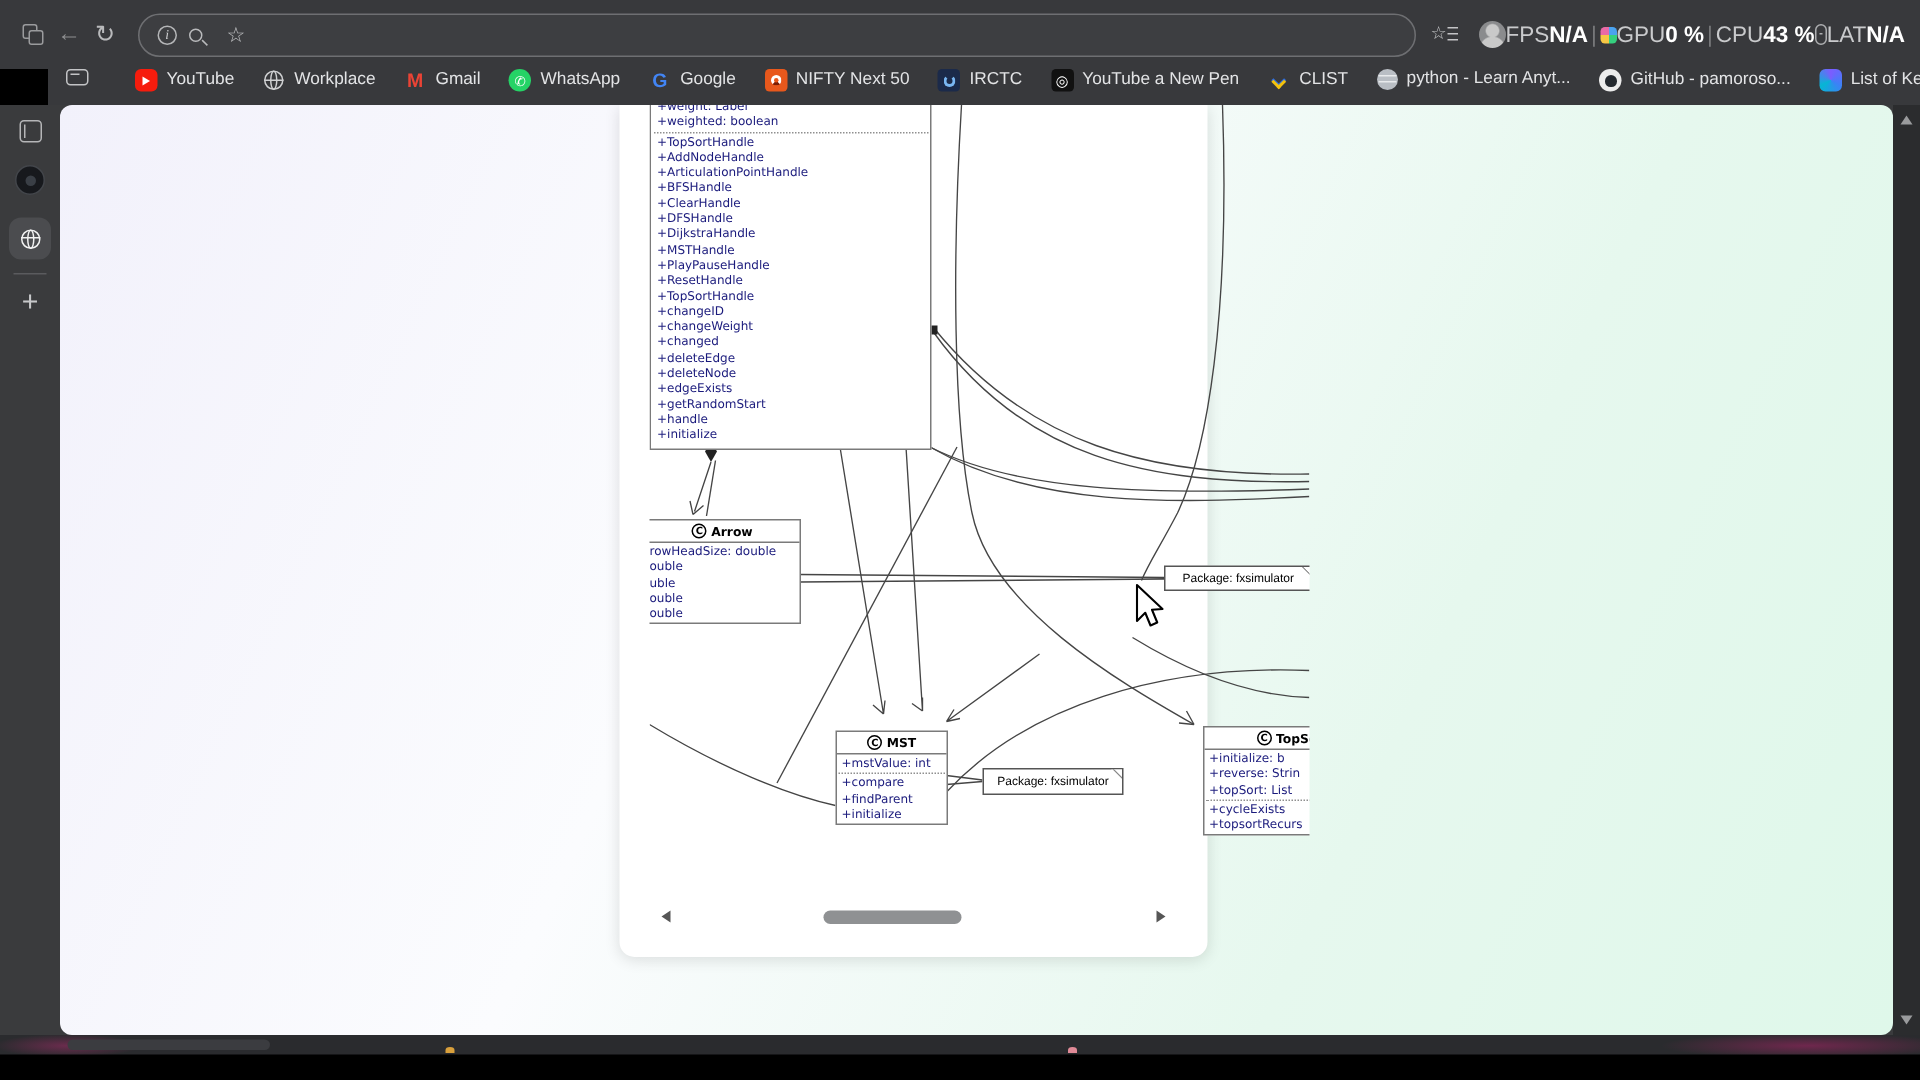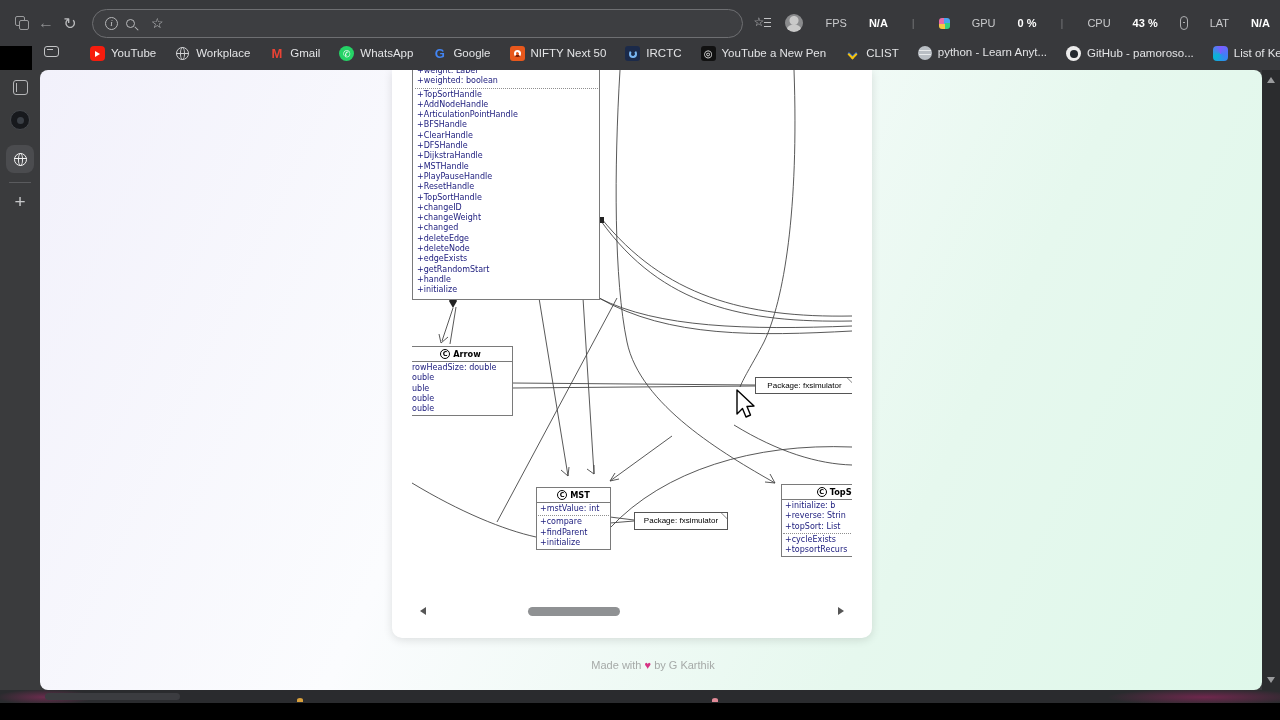--- a/index.html
+++ b/index.html
@@ -19,21 +19,21 @@
   .info-ic{width:13px;height:13px;border:1px solid #b5b6b8;border-radius:50%;color:#cfd0d2;font-size:9px;line-height:11px;text-align:center;font-family:"Liberation Serif",serif;font-style:italic;flex:0 0 auto;}
   .url{color:#ececee;font-size:12.5px;margin-left:10px;flex:1;white-space:nowrap;overflow:hidden;}
   .pill-right{display:flex;align-items:center;gap:16px;margin-left:8px;}
   .mag{width:9px;height:9px;border:1.5px solid #b9babc;border-radius:50%;position:relative;}
   .mag::after{content:"";position:absolute;width:5px;border-top:1.5px solid #b9babc;transform:rotate(45deg);right:-5px;bottom:-2px;}
   .star-g{color:#c3c4c6;font-size:14px;line-height:1;}
   .favlist{position:relative;width:18px;height:16px;color:#c3c4c6;}
   .favlist .s{position:absolute;left:0;top:1px;font-size:12px;line-height:1;}
   .favlist i{position:absolute;right:0;width:7px;border-top:1.4px solid #c3c4c6;}
   .favlist i:nth-of-type(1){top:3px;} .favlist i:nth-of-type(2){top:7px;} .favlist i:nth-of-type(3){top:11px;}
-  .perf{display:flex;align-items:center;gap:22px;margin-left:14px;font-size:11px;color:#c9cacc;white-space:nowrap;}
+  .perf{display:flex;align-items:center;gap:0;margin-left:14px;font-size:15px;color:#c9cacc;white-space:nowrap;}
   .avatar{width:18px;height:18px;border-radius:50%;background:radial-gradient(circle at 50% 36%, #c9c9c9 0 4px, transparent 5px),radial-gradient(circle at 50% 105%, #c9c9c9 0 8px, transparent 9px),#8a8b8d;}
   .pval{color:#fff;font-weight:bold;}
   .psep{color:#77787a;margin:0 2px;}
   .gpuchip{width:11px;height:11px;border-radius:3px;background:conic-gradient(#4aa3f0 0 25%, #35d07f 0 50%, #f6c744 0 75%, #e86aa6 0 100%);}
   .pin{width:8px;height:14px;border:1.4px solid #aeafb1;border-radius:4px;position:relative;}
   .pin::after{content:"";position:absolute;left:2px;right:2px;top:5px;border-top:1.4px solid #aeafb1;}
 
   
   .bmbar{height:24px;background:#38393c;display:flex;align-items:flex-start;padding:0 10px 2px 12px;flex:0 0 auto;font-size:11.5px;color:#e3e4e6;margin-left:32px;}
   .bm{display:flex;align-items:center;gap:6px;margin-right:19px;cursor:default;white-space:nowrap;}
@@ -77,21 +77,21 @@
   .sb-active .globe::before,.sb-active .globe::after{border-color:#f2f2f2;}
   .sb-sep{width:22px;border-top:1px solid #5a5b5e;margin:-6px 0;}
   .sb-plus{color:#c7c8ca;font-size:19px;line-height:1;font-weight:300;}
 
   .content{flex:1;position:relative;border-radius:8px;overflow:hidden;background:linear-gradient(115deg,#f2f1fb 0%,#fbfcfe 38%,#e6f8ee 72%,#dff8ea 100%);}
   .vscroll{width:18px;background:#2b2c2e;display:flex;flex-direction:column;justify-content:space-between;align-items:center;padding:5px 0;flex:0 0 auto;}
   .tri-up{width:0;height:0;border:4.5px solid transparent;border-bottom:6px solid #9a9b9d;margin-top:-2px;}
   .tri-down{width:0;height:0;border:4.5px solid transparent;border-top:6px solid #9a9b9d;margin-bottom:-2px;}
 
   
-  .card{position:absolute;left:352px;top:0;width:480px;height:568px;background:#fff;border-radius:0 0 10px 10px;box-shadow:0 2px 10px rgba(0,0,0,.12);}
+  .card{position:absolute;left:373px;top:0;width:392px;height:568px;background:#fff;border-radius:0 0 10px 10px;box-shadow:0 2px 10px rgba(0,0,0,.12);}
   .canvas{position:absolute;left:20px;top:0;width:440px;height:533px;overflow:hidden;}
   .edges{position:absolute;inset:0;z-index:1;}
   .cursor-svg{position:absolute;left:318px;top:316px;z-index:6;}
 
   .ubox{position:absolute;background:#fff;border:1px solid #7a7a7a;z-index:2;font-family:"DejaVu Sans",sans-serif;font-size:8px;line-height:10.3px;color:#1a1a7c;}
   .ubox .hdr{display:flex;align-items:center;justify-content:center;gap:3px;border-bottom:1px solid #7a7a7a;padding:2px 3px;color:#000;font-weight:bold;font-size:8.2px;line-height:10px;}
   .cic{width:10px;height:10px;border:1.1px solid #000;border-radius:50%;font-size:6.6px;line-height:8px;text-align:center;font-weight:bold;flex:0 0 auto;}
   .sec{padding:1px 3px;}
   .dotted{border-top:1px dotted #8f8f8f;margin:0 1px;}
   .ln{white-space:nowrap;overflow:hidden;}
@@ -365,25 +365,20 @@
           <svg class="cursor-svg" width="30" height="40" viewBox="0 0 30 40">
             <path d="M7,4 L7,28 L12.5,22.5 L16,31 L20.5,29 L17,20.5 L24,20 Z" fill="#fff" stroke="#000" stroke-width="1.4" stroke-linejoin="round"></path>
           </svg>
         </div>
 
         <div class="hs-left"></div>
         <div class="hs-thumb"></div>
         <div class="hs-right"></div>
       </div>
 
-      <div class="footer">
-        <span>Made with</span>
-        <span class="heart">♥</span>
-        <span>by G Karthik</span>
-      </div>
     </div>
 
     <div class="vscroll">
       <span class="tri-up"></span>
       <span class="tri-down"></span>
     </div>
   </div>
 
   <div class="bottomchrome">
     <div class="tb-pill"></div>

